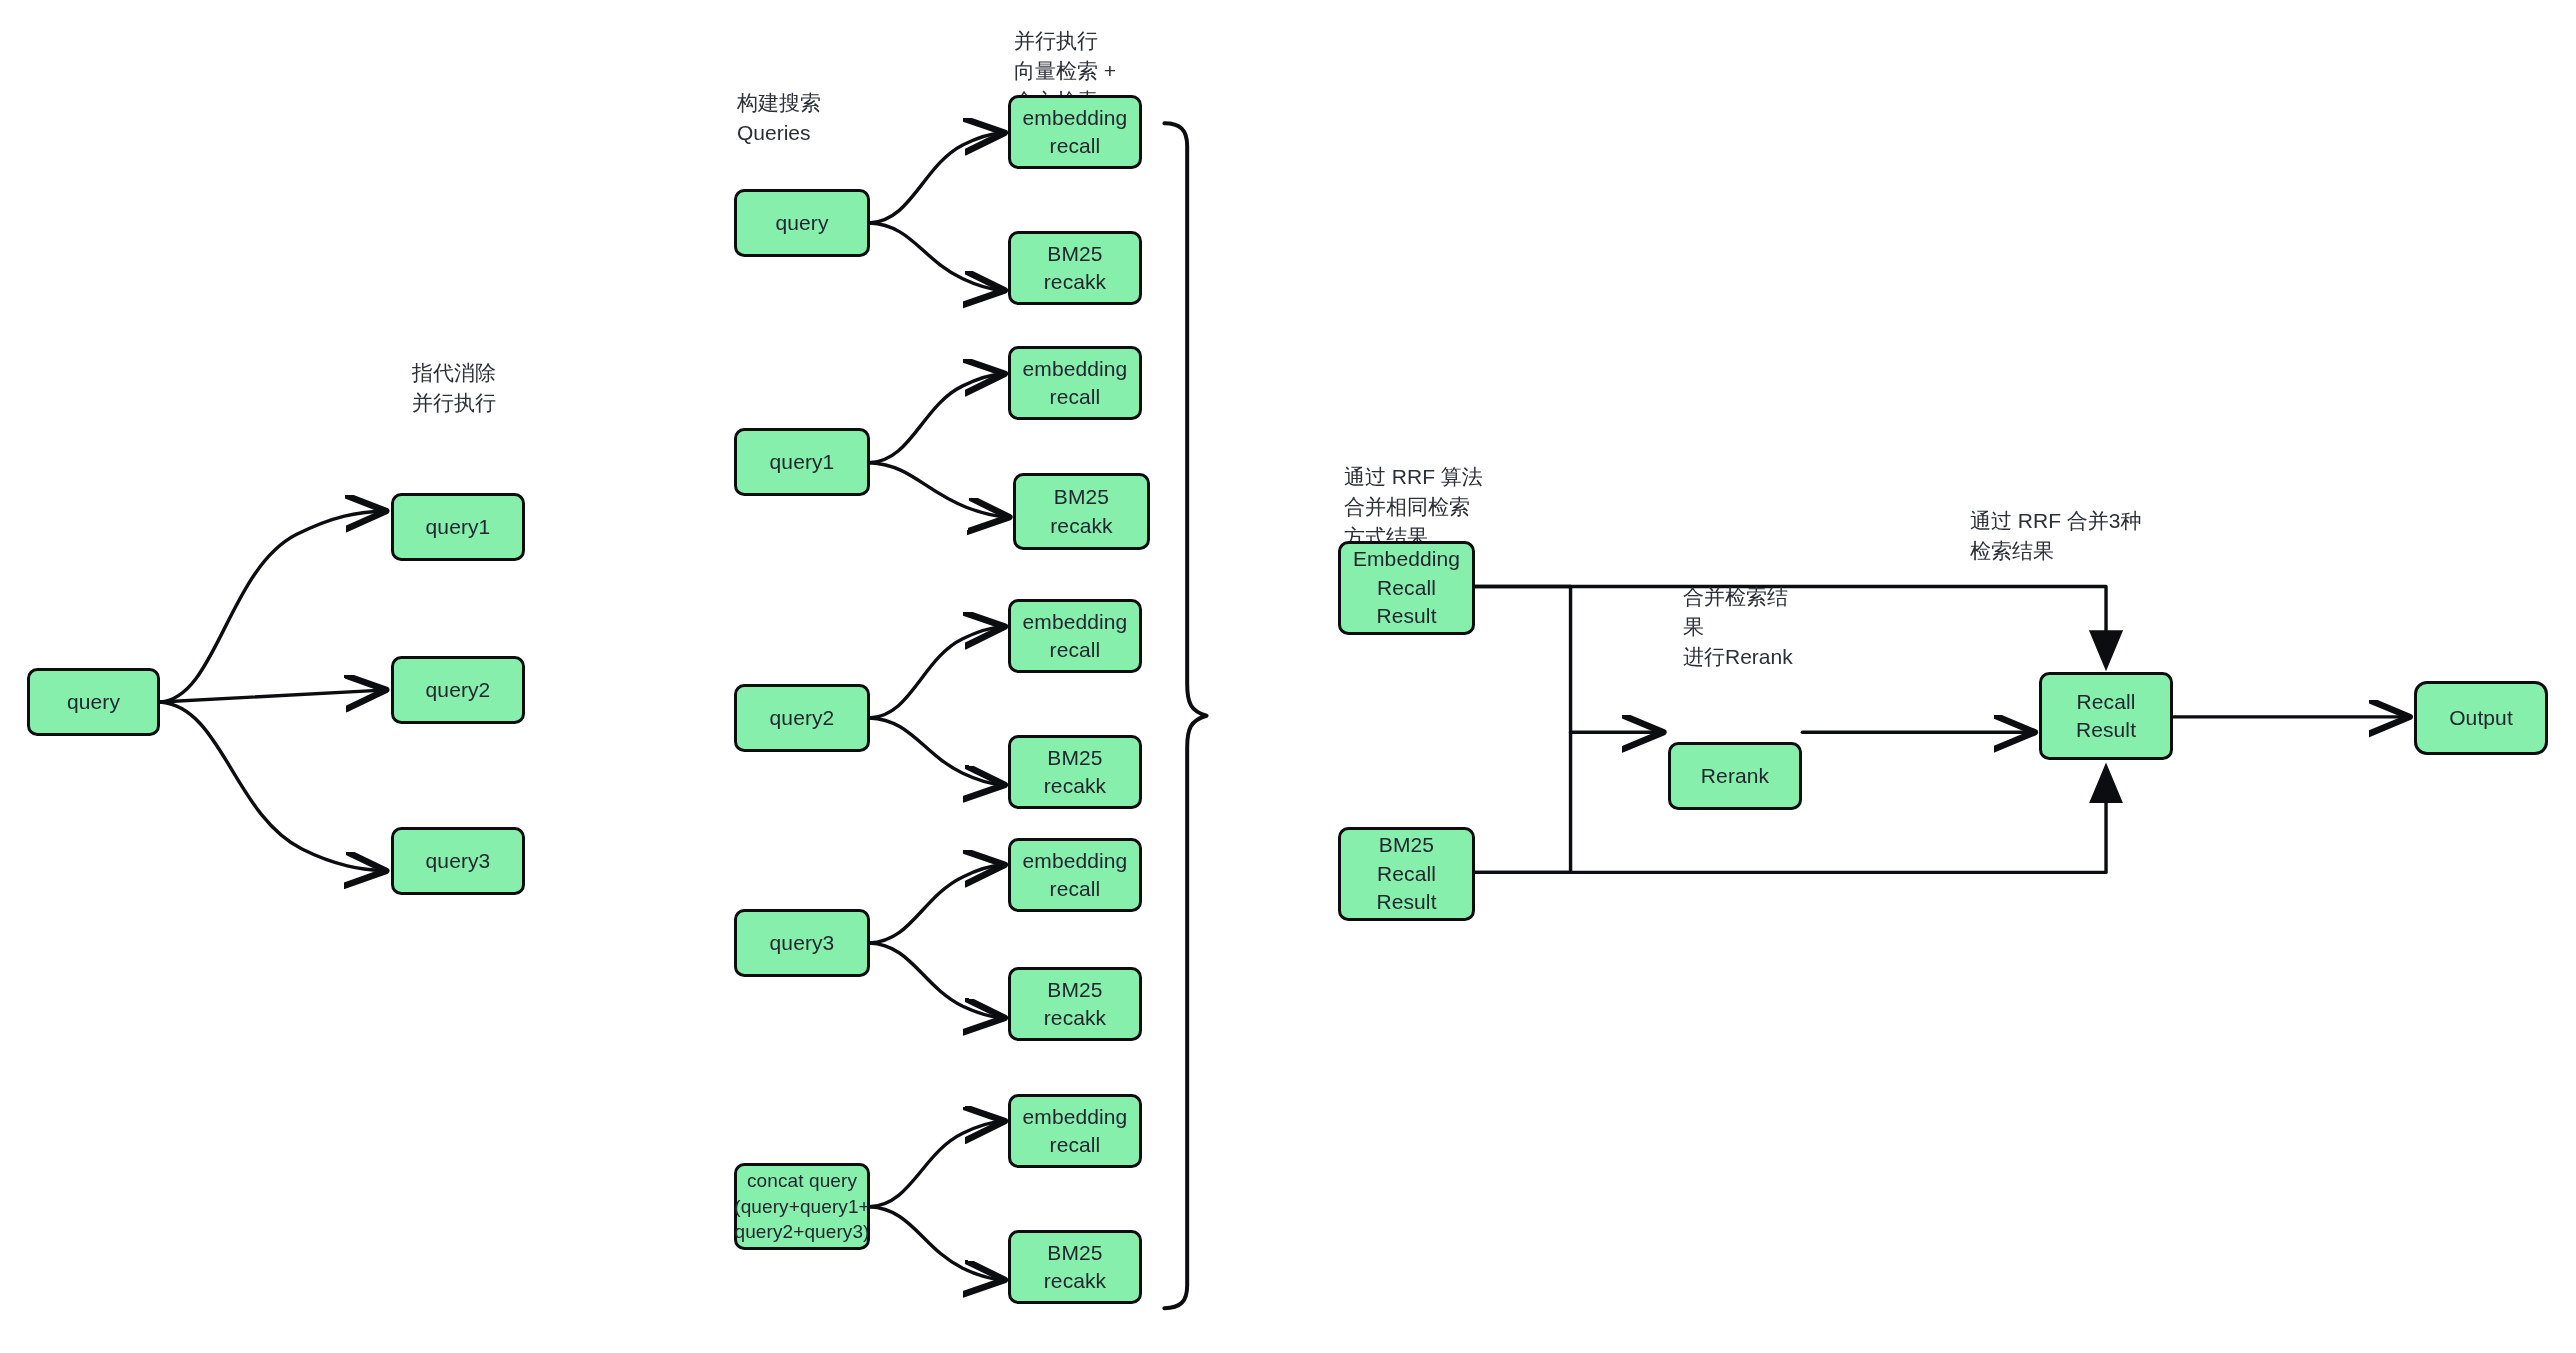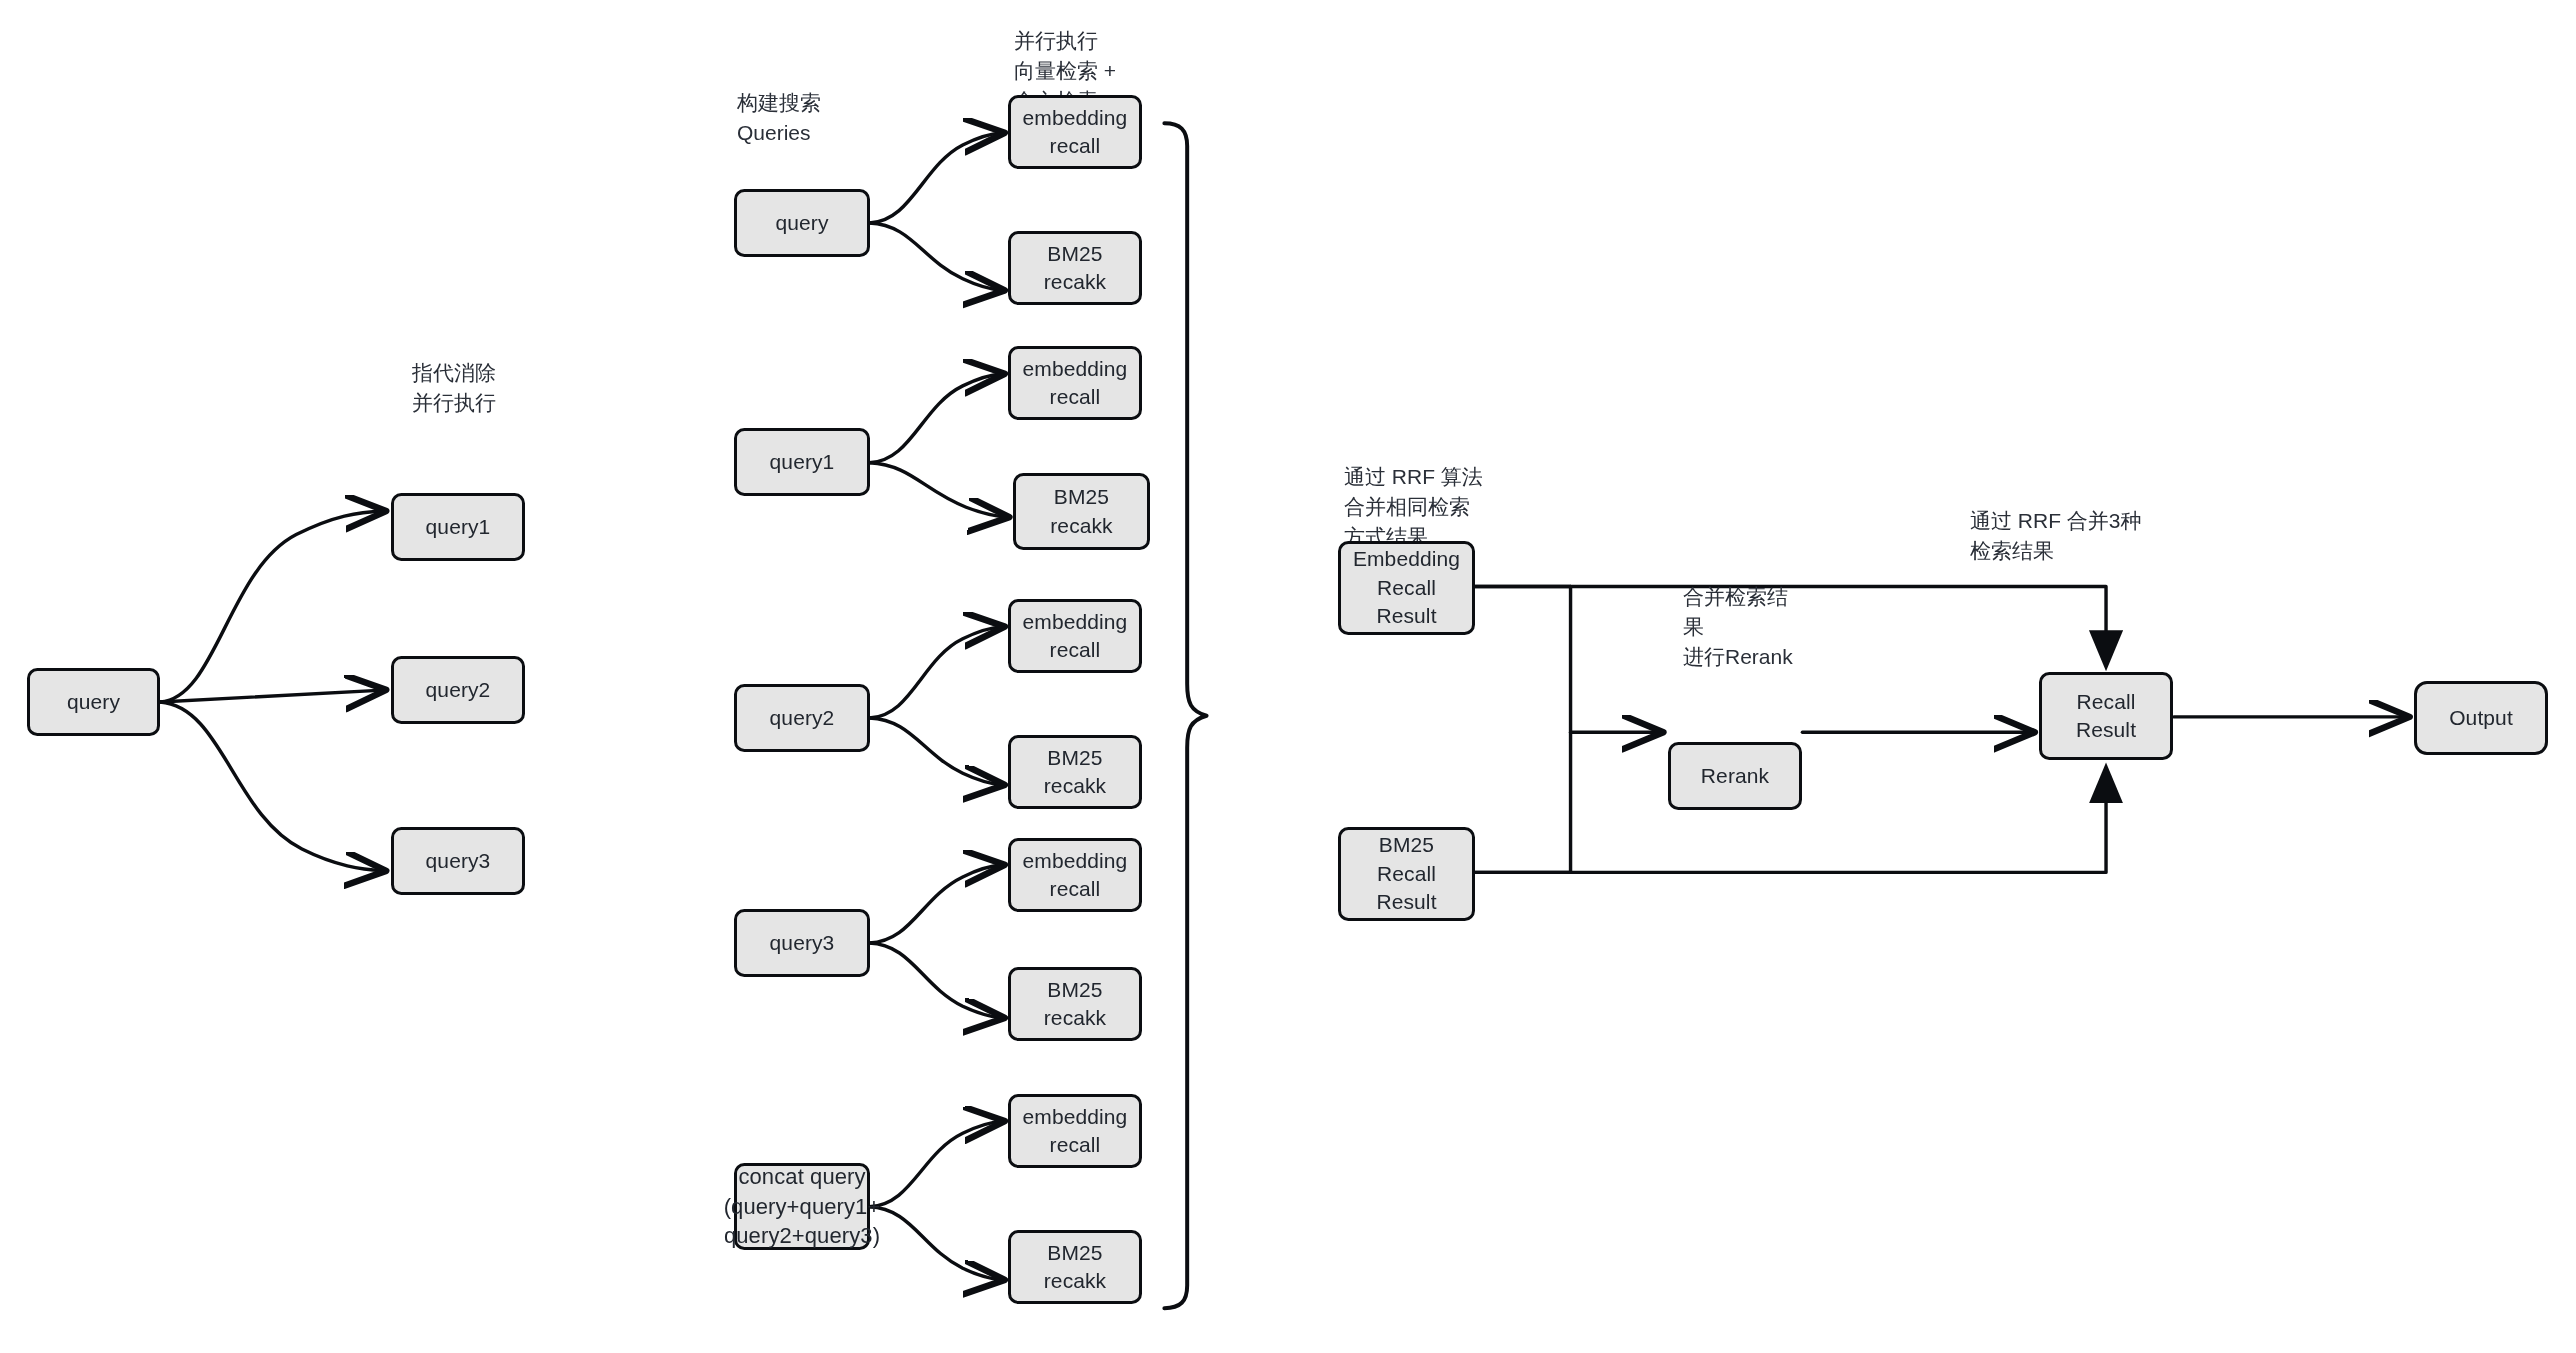--- a/index.html
+++ b/index.html
@@ -3,21 +3,21 @@
 <meta charset="utf-8">
 <style>
   html,body{margin:0;padding:0;background:#ffffff;}
   body{font-family:"Liberation Sans","DejaVu Sans",sans-serif;}
   #stage{position:relative;width:2576px;height:1354px;background:#fff;overflow:hidden;}
   #wires{position:absolute;left:0;top:0;width:2576px;height:1354px;pointer-events:none;}
 
   .node{
     position:absolute;
     box-sizing:border-box;
-    background:#e5e5e5;
+    background:#86efac;
     border:3.4px solid #0b0d11;
     border-radius:10.3px;
     display:flex;
     align-items:center;
     justify-content:center;
     text-align:center;
     color:#22272f;
     font-size:21px;
     line-height:1.35;
     letter-spacing:0.1px;
@@ -105,21 +105,21 @@
 
   <div class="node" style="left:27px;top:668px;width:133px;height:68px;">query</div>
   <div class="node" style="left:391px;top:493px;width:134px;height:68px;">query1</div>
   <div class="node" style="left:391px;top:656px;width:134px;height:68px;">query2</div>
   <div class="node" style="left:391px;top:827px;width:134px;height:68px;">query3</div>
 
   <div class="node" style="left:734px;top:189px;width:136px;height:68px;">query</div>
   <div class="node" style="left:734px;top:428px;width:136px;height:68px;">query1</div>
   <div class="node" style="left:734px;top:684px;width:136px;height:68px;">query2</div>
   <div class="node" style="left:734px;top:909px;width:136px;height:68px;">query3</div>
-  <div class="node" style="left:734px;top:1163px;width:136px;height:87px;font-size:22px;">concat query
+  <div class="node" style="left:734px;top:1163px;width:136px;height:87px;font-size:19px;">concat query
 (query+query1+
 query2+query3)</div>
 
   <div class="node" style="left:1008px;top:95px;width:134px;height:74px;">embedding
 recall</div>
   <div class="node" style="left:1008px;top:231px;width:134px;height:74px;">BM25
 recakk</div>
   <div class="node" style="left:1008px;top:346px;width:134px;height:74px;">embedding
 recall</div>
   <div class="node" style="left:1013px;top:473px;width:137px;height:77px;">BM25

